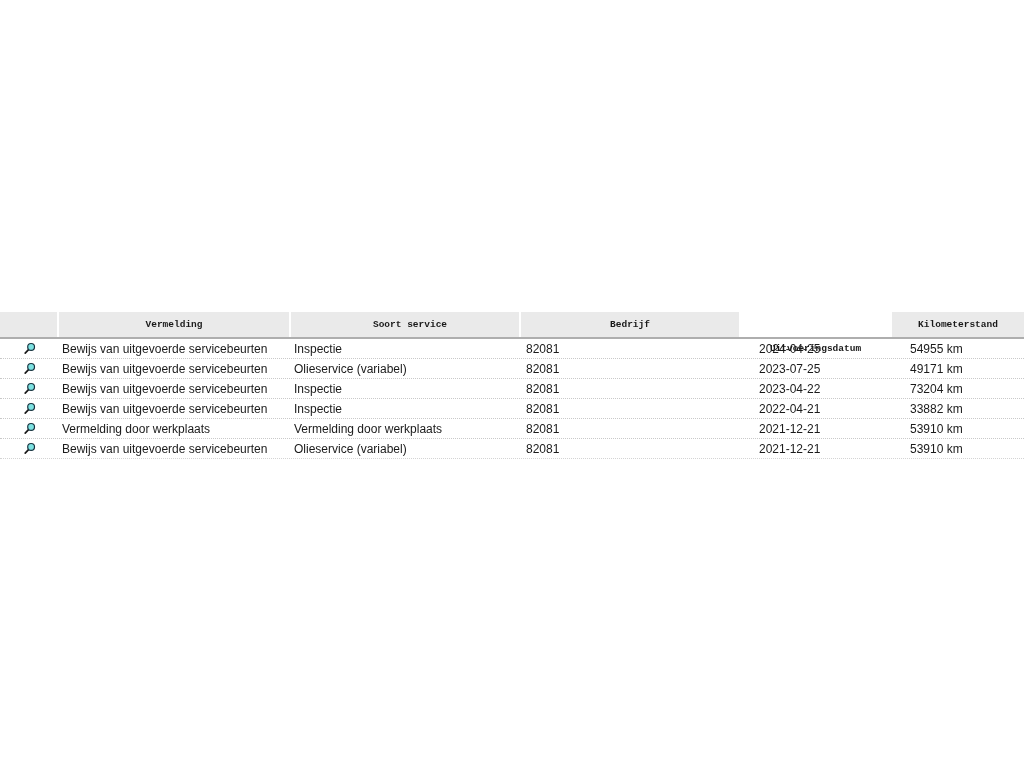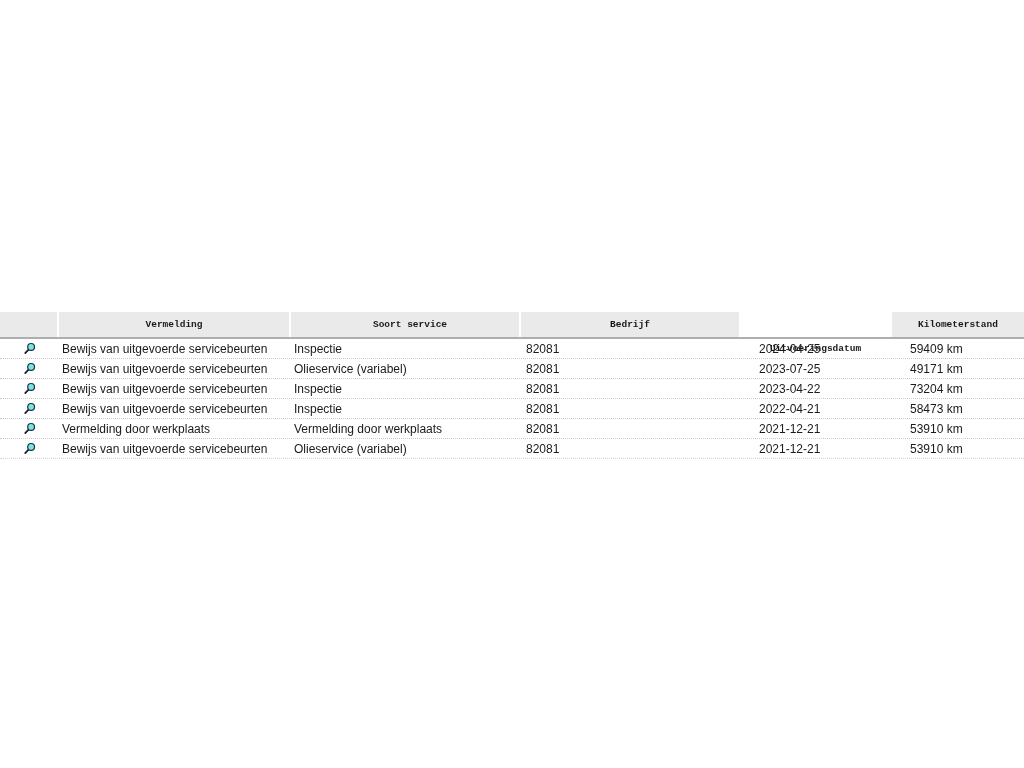--- a/index.html
+++ b/index.html
@@ -108,21 +108,21 @@
         <svg width="13" height="13" viewBox="0 0 13 13" aria-hidden="true">
           <line x1="2.2" y1="11.2" x2="5.8" y2="7.4" stroke="#1a1a1a" stroke-width="1.7" stroke-linecap="round"></line>
           <circle cx="8.1" cy="4.9" r="3.4" fill="#7de2e2" stroke="#17333f" stroke-width="1.2"></circle>
         </svg>
       </button>
     </div>
     <div class="cell c1">Bewijs van uitgevoerde servicebeurten</div>
     <div class="cell c2">Inspectie</div>
     <div class="cell c3">82081</div>
     <div class="cell c4">2024-04-25</div>
-    <div class="cell c5">59409 km</div>
+    <div class="cell c5">54955 km</div>
   </div>
         <div class="data-row">
     <div class="cell c0">
       <button class="row-action-btn" type="button">
         <svg width="13" height="13" viewBox="0 0 13 13" aria-hidden="true">
           <line x1="2.2" y1="11.2" x2="5.8" y2="7.4" stroke="#1a1a1a" stroke-width="1.7" stroke-linecap="round"></line>
           <circle cx="8.1" cy="4.9" r="3.4" fill="#7de2e2" stroke="#17333f" stroke-width="1.2"></circle>
         </svg>
       </button>
     </div>
@@ -153,21 +153,21 @@
         <svg width="13" height="13" viewBox="0 0 13 13" aria-hidden="true">
           <line x1="2.2" y1="11.2" x2="5.8" y2="7.4" stroke="#1a1a1a" stroke-width="1.7" stroke-linecap="round"></line>
           <circle cx="8.1" cy="4.9" r="3.4" fill="#7de2e2" stroke="#17333f" stroke-width="1.2"></circle>
         </svg>
       </button>
     </div>
     <div class="cell c1">Bewijs van uitgevoerde servicebeurten</div>
     <div class="cell c2">Inspectie</div>
     <div class="cell c3">82081</div>
     <div class="cell c4">2022-04-21</div>
-    <div class="cell c5">58473 km</div>
+    <div class="cell c5">33882 km</div>
   </div>
         <div class="data-row">
     <div class="cell c0">
       <button class="row-action-btn" type="button">
         <svg width="13" height="13" viewBox="0 0 13 13" aria-hidden="true">
           <line x1="2.2" y1="11.2" x2="5.8" y2="7.4" stroke="#1a1a1a" stroke-width="1.7" stroke-linecap="round"></line>
           <circle cx="8.1" cy="4.9" r="3.4" fill="#7de2e2" stroke="#17333f" stroke-width="1.2"></circle>
         </svg>
       </button>
     </div>

